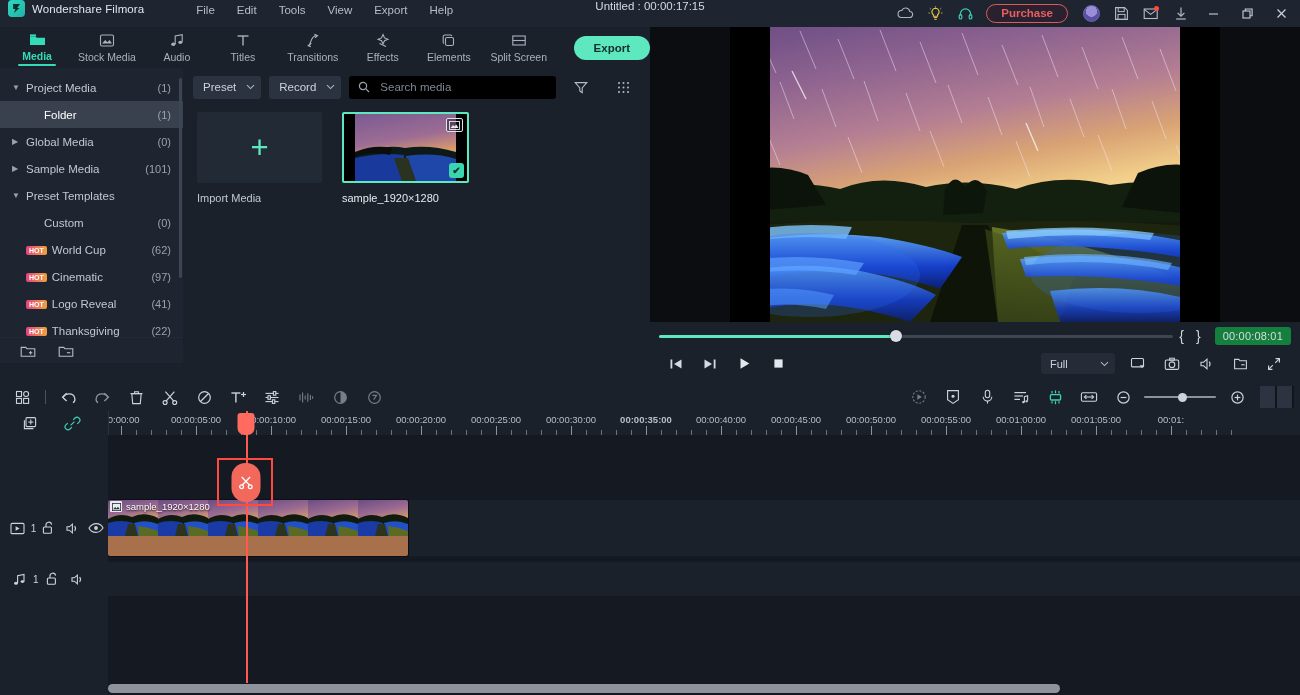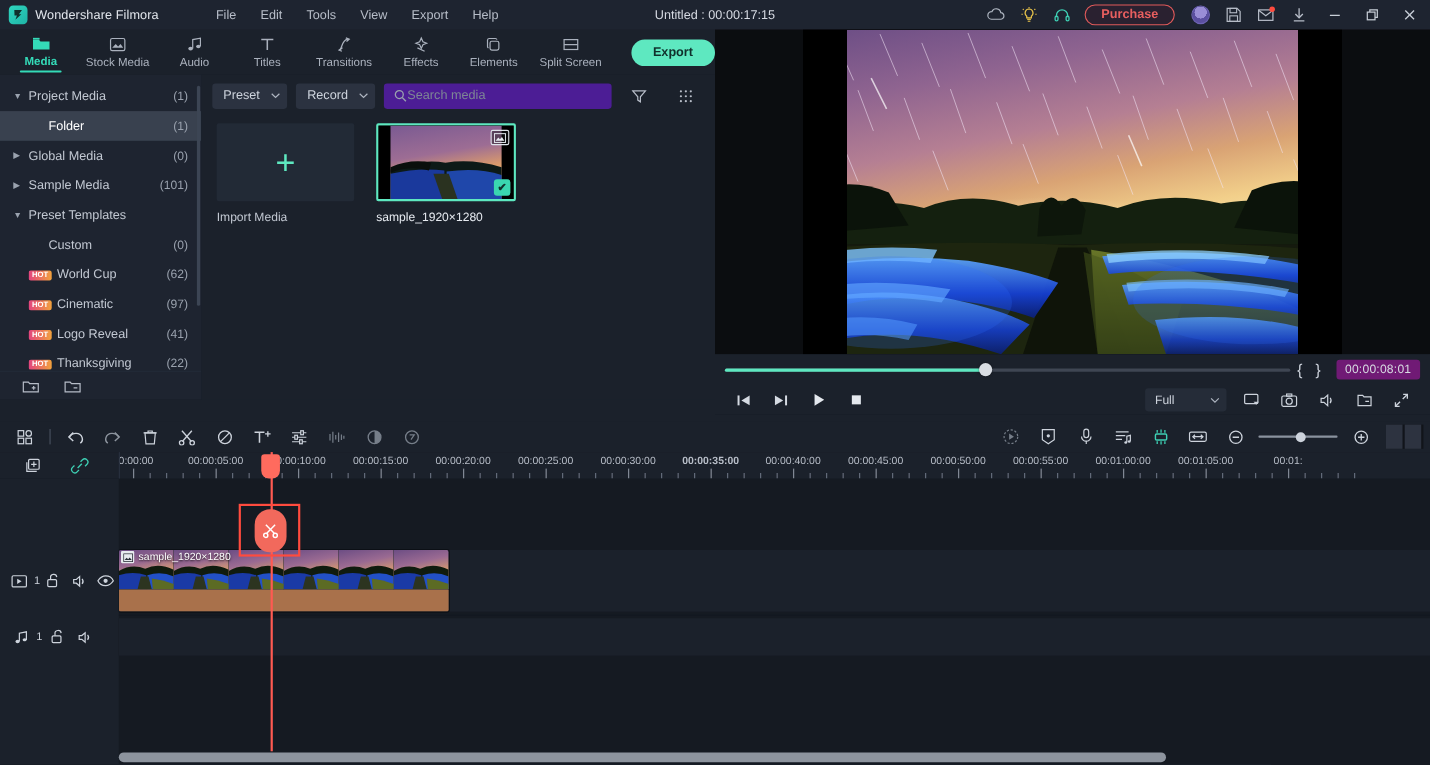--- a/index.html
+++ b/index.html
@@ -9,21 +9,21 @@
     font-family: "Liberation Sans", sans-serif;
     color: #c8cdd6;
     overflow: hidden;
     -webkit-font-smoothing: antialiased;
   }
   .app { position: relative; width: 1300px; height: 695px; }
 
   
   .titlebar {
     position: absolute; top: 0; left: 0; width: 1300px; height: 27px;
-    background: #1e2430; display: flex; align-items: center;
+    background: #1e2430; display: flex; align-items: flex-start;
   }
   .brand { display: flex; align-items: center; gap: 7px; padding-left: 8px; }
   .brand-logo {
     width: 17px; height: 17px; border-radius: 4px;
     background: linear-gradient(135deg,#2fd6c0,#1fb4a6);
     display: flex; align-items: center; justify-content: center;
   }
   .brand-logo svg { display: block; }
   .brand-name { font-size: 11.5px; color: #e2e6ec; letter-spacing: .1px; }
   .menubar { display: flex; gap: 0; margin-left: 41px; }
@@ -125,22 +125,22 @@
   .media-toolbar {
     height: 32px; display: flex; align-items: center; gap: 8px; padding: 0 10px;
     margin-top: 3px;
   }
   .dropdown {
     display: flex; align-items: center; background: #2b3240; border-radius: 3px;
     height: 23px; padding: 0 6px 0 10px; gap: 10px; cursor: pointer;
   }
   .dropdown .dd-label { font-size: 11.5px; color: #cdd3dc; }
   .search-box {
-    flex: 1; height: 23px; background: #4c1d95; border-radius: 3px;
-    display: flex; align-items: center; gap: 0; padding: 0 9px;
+    flex: 1; height: 23px; background: #000000; border-radius: 3px;
+    display: flex; align-items: center; gap: 10px; padding: 0 9px;
   }
   .search-box input {
     flex: 1; background: transparent; border: none; outline: none;
     color: #cdd3dc; font-size: 11.5px; font-family: "Liberation Sans", sans-serif;
   }
   .search-box input::placeholder { color: #7e8795; }
   .media-grid { display: flex; gap: 18px; padding: 9px 14px; }
   .media-cell { width: 127px; }
   .import-tile {
     width: 125px; height: 71px; background: #222a36; border-radius: 2px;
@@ -185,21 +185,21 @@
   .seek-track {
     position: relative; flex: 1; height: 3px; background: #3f4653; border-radius: 2px;
   }
   .seek-fill { position: absolute; left: 0; top: 0; height: 3px; background: #5ee8c0; border-radius: 2px; }
   .seek-knob {
     position: absolute; top: -4.5px; width: 12px; height: 12px; border-radius: 50%;
     background: #d9dde3; box-shadow: 0 0 2px rgba(0,0,0,.5); cursor: pointer;
   }
   .brace { font-size: 14px; color: #cfd5de; padding: 0 6px; cursor: pointer; }
   .time-chip {
-    background: #701a75; border-radius: 3px; font-size: 11px; color: #d7dbe2;
+    background: #15803d; border-radius: 3px; font-size: 11px; color: #d7dbe2;
     padding: 3px 8px; margin-left: 8px; letter-spacing: .2px;
   }
   .ctrl-row { display: flex; align-items: center; height: 27px; padding: 0 9px; }
   .ctrl-btn {
     width: 34px; height: 26px; display: flex; align-items: center; justify-content: center;
     cursor: pointer;
   }
   .quality-dd {
     display: flex; align-items: center; justify-content: space-between; width: 74px;
     height: 21px; background: #252c38; border-radius: 3px; padding: 0 6px 0 9px;

